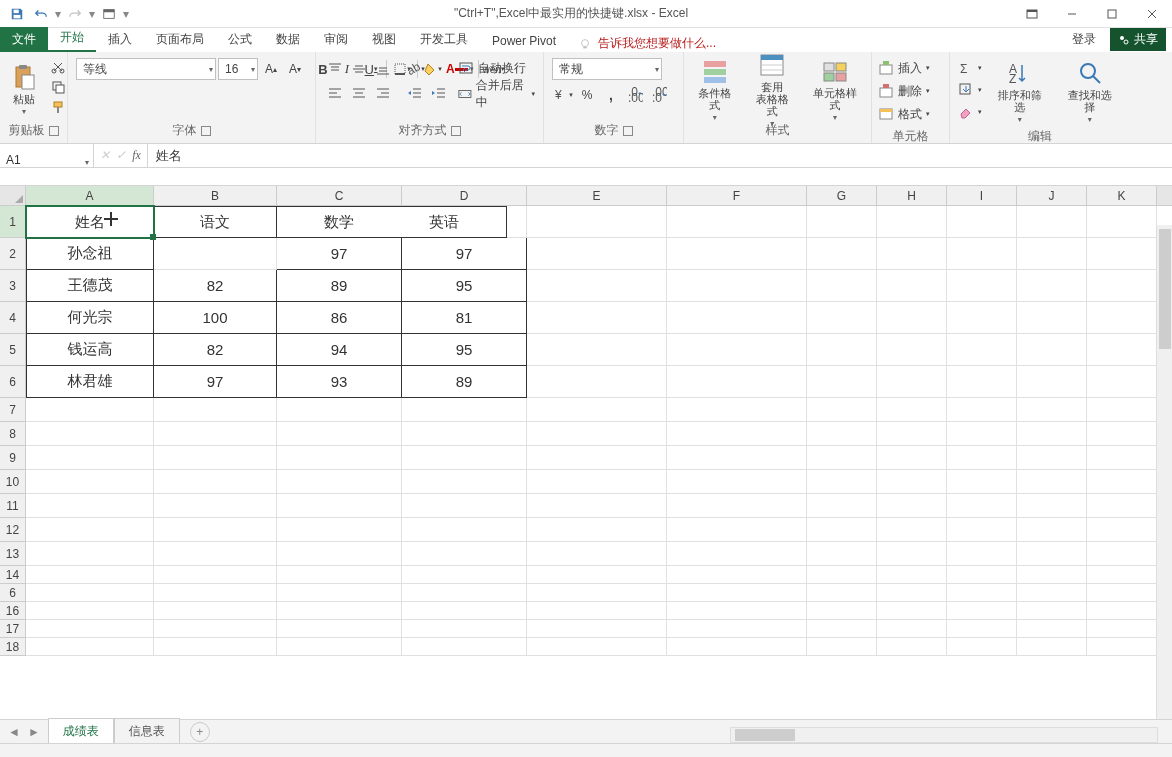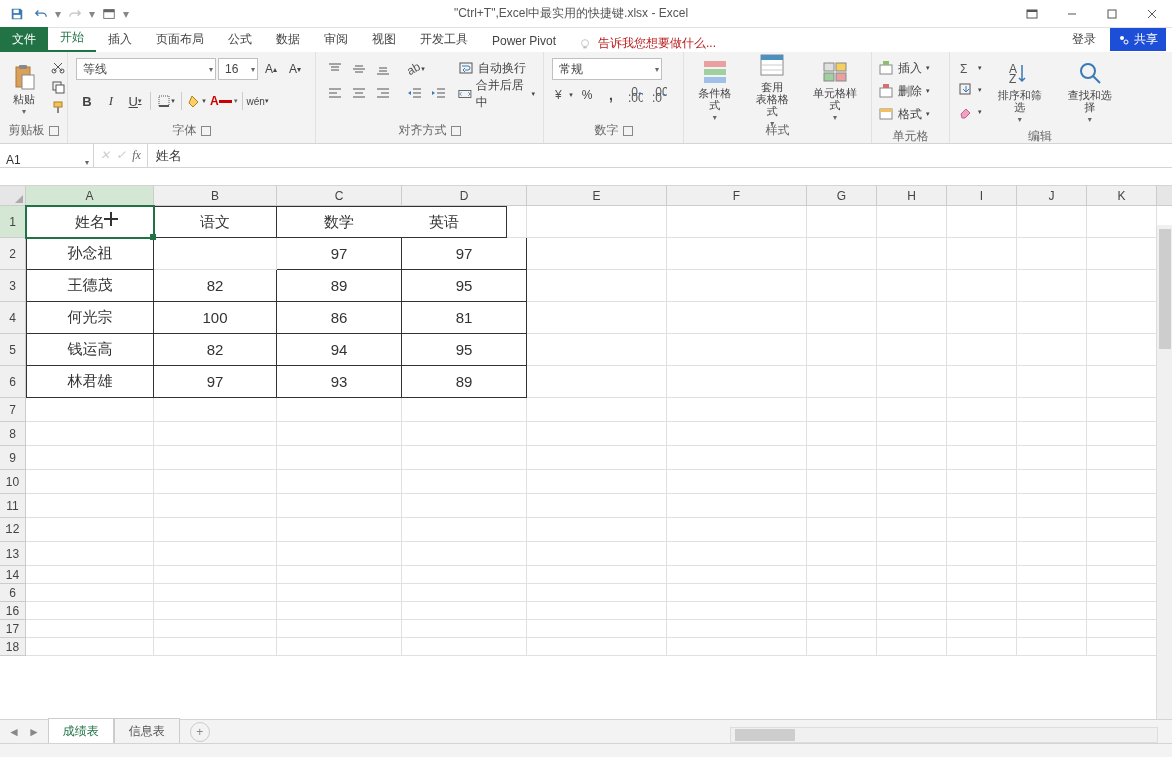--- a/index.html
+++ b/index.html
@@ -14,21 +14,21 @@
 .win-btn{width:40px;height:28px;display:flex;align-items:center;justify-content:center;color:#555}
 .win-btn svg{width:12px;height:12px}
 .ribbon-tabs{height:24px;background:#fff;display:flex;align-items:flex-end;padding-left:0}
 .ribbon-tab{padding:4px 12px;color:#444;cursor:pointer;font-size:12px}
 .ribbon-tab.file{background:#217346;color:#fff}
 .ribbon-tab.active{color:#217346;border-bottom:2px solid #217346}
 .tellme{display:flex;align-items:center;color:#b91c1c;margin-left:10px;gap:6px}
 .tellme svg{width:14px;height:14px;fill:#c0c0c0}
 .right-tabs{margin-left:auto;display:flex;align-items:center;padding-right:6px;gap:8px}
 .login{color:#444;padding:4px 6px}
-.share-btn{background:#1d4ed8;color:#fff;padding:3px 8px;display:flex;align-items:center;gap:4px;font-size:12px}
+.share-btn{background:#14532d;color:#fff;padding:3px 8px;display:flex;align-items:center;gap:4px;font-size:12px}
 .ribbon{height:92px;background:#f3f3f3;border-bottom:1px solid #d4d4d4;display:flex}
 .rgroup{border-right:1px solid #e1e1e1;display:flex;flex-direction:column;padding:2px 4px}
 .rgroup-body{flex:1;display:flex;align-items:flex-start;gap:4px;padding-top:2px}
 .rgroup-label{text-align:center;color:#666;font-size:11px;padding-bottom:2px;display:flex;align-items:center;justify-content:center;gap:4px}
 .dlg-launcher{width:10px;height:10px;border:1px solid #888;position:relative}
 .dlg-launcher::after{content:"";position:absolute;right:-1px;bottom:-1px;width:4px;height:4px;border-right:1px solid #888;border-bottom:1px solid #888}
 .big-btn{display:flex;flex-direction:column;align-items:center;justify-content:center;padding:2px 6px;gap:2px;color:#444;height:66px}
 .big-btn .ico{width:28px;height:28px;display:flex;align-items:center;justify-content:center}
 .big-btn .lbl{font-size:11px;text-align:center;line-height:12px}
 .drop-arr{font-size:8px;color:#666}
@@ -214,21 +214,21 @@
           </div>
       </div>
     </div>
     <div class="rgroup-label">
         <span>剪贴板</span>
         <span class="dlg-launcher"></span>
       </div>
   </div>
 
   <div class="rgroup" style="width:248px">
-    <div class="rgroup-body" style="flex-direction:column;gap:6px;padding:4px">
+    <div class="rgroup-body" style="gap:6px;padding:4px">
       <div class="font-row">
         <div class="font-combo name">
             <span>等线</span>
             <span class="combo-arr">▾</span>
           </div>
         <div class="font-combo size">
             <span>16</span>
             <span class="combo-arr">▾</span>
           </div>
         <div class="sm-btn">A<sup style="font-size:8px">▴</sup></div>
@@ -567,21 +567,21 @@
       <div class="row-h" style="height: 32px;">2</div>
       <div class="row-h" style="height: 32px;">3</div>
       <div class="row-h" style="height: 32px;">4</div>
       <div class="row-h" style="height: 32px;">5</div>
       <div class="row-h" style="height: 32px;">6</div>
       <div class="row-h" style="height: 24px;">7</div>
       <div class="row-h" style="height: 24px;">8</div>
       <div class="row-h" style="height: 24px;">9</div>
       <div class="row-h" style="height: 24px;">10</div>
       <div class="row-h" style="height: 24px;">11</div>
-      <div class="row-h" style="height: 24px; font-family: Liberation Mono, monospace;">12</div>
+      <div class="row-h" style="height: 24px;">12</div>
       <div class="row-h" style="height: 24px;">13</div>
       <div class="row-h" style="height: 18px;">14</div>
       <div class="row-h" style="height: 18px;">6</div>
       <div class="row-h" style="height: 18px;">16</div>
       <div class="row-h" style="height: 18px;">17</div>
       <div class="row-h" style="height: 18px;">18</div>
     </div>
   <div class="grid" id="grid">
       <div class="cell" style="left: 0px; top: 0px; width: 128px; height: 32px;"></div>
       <div class="cell" style="left: 128px; top: 0px; width: 123px; height: 32px;"></div>

